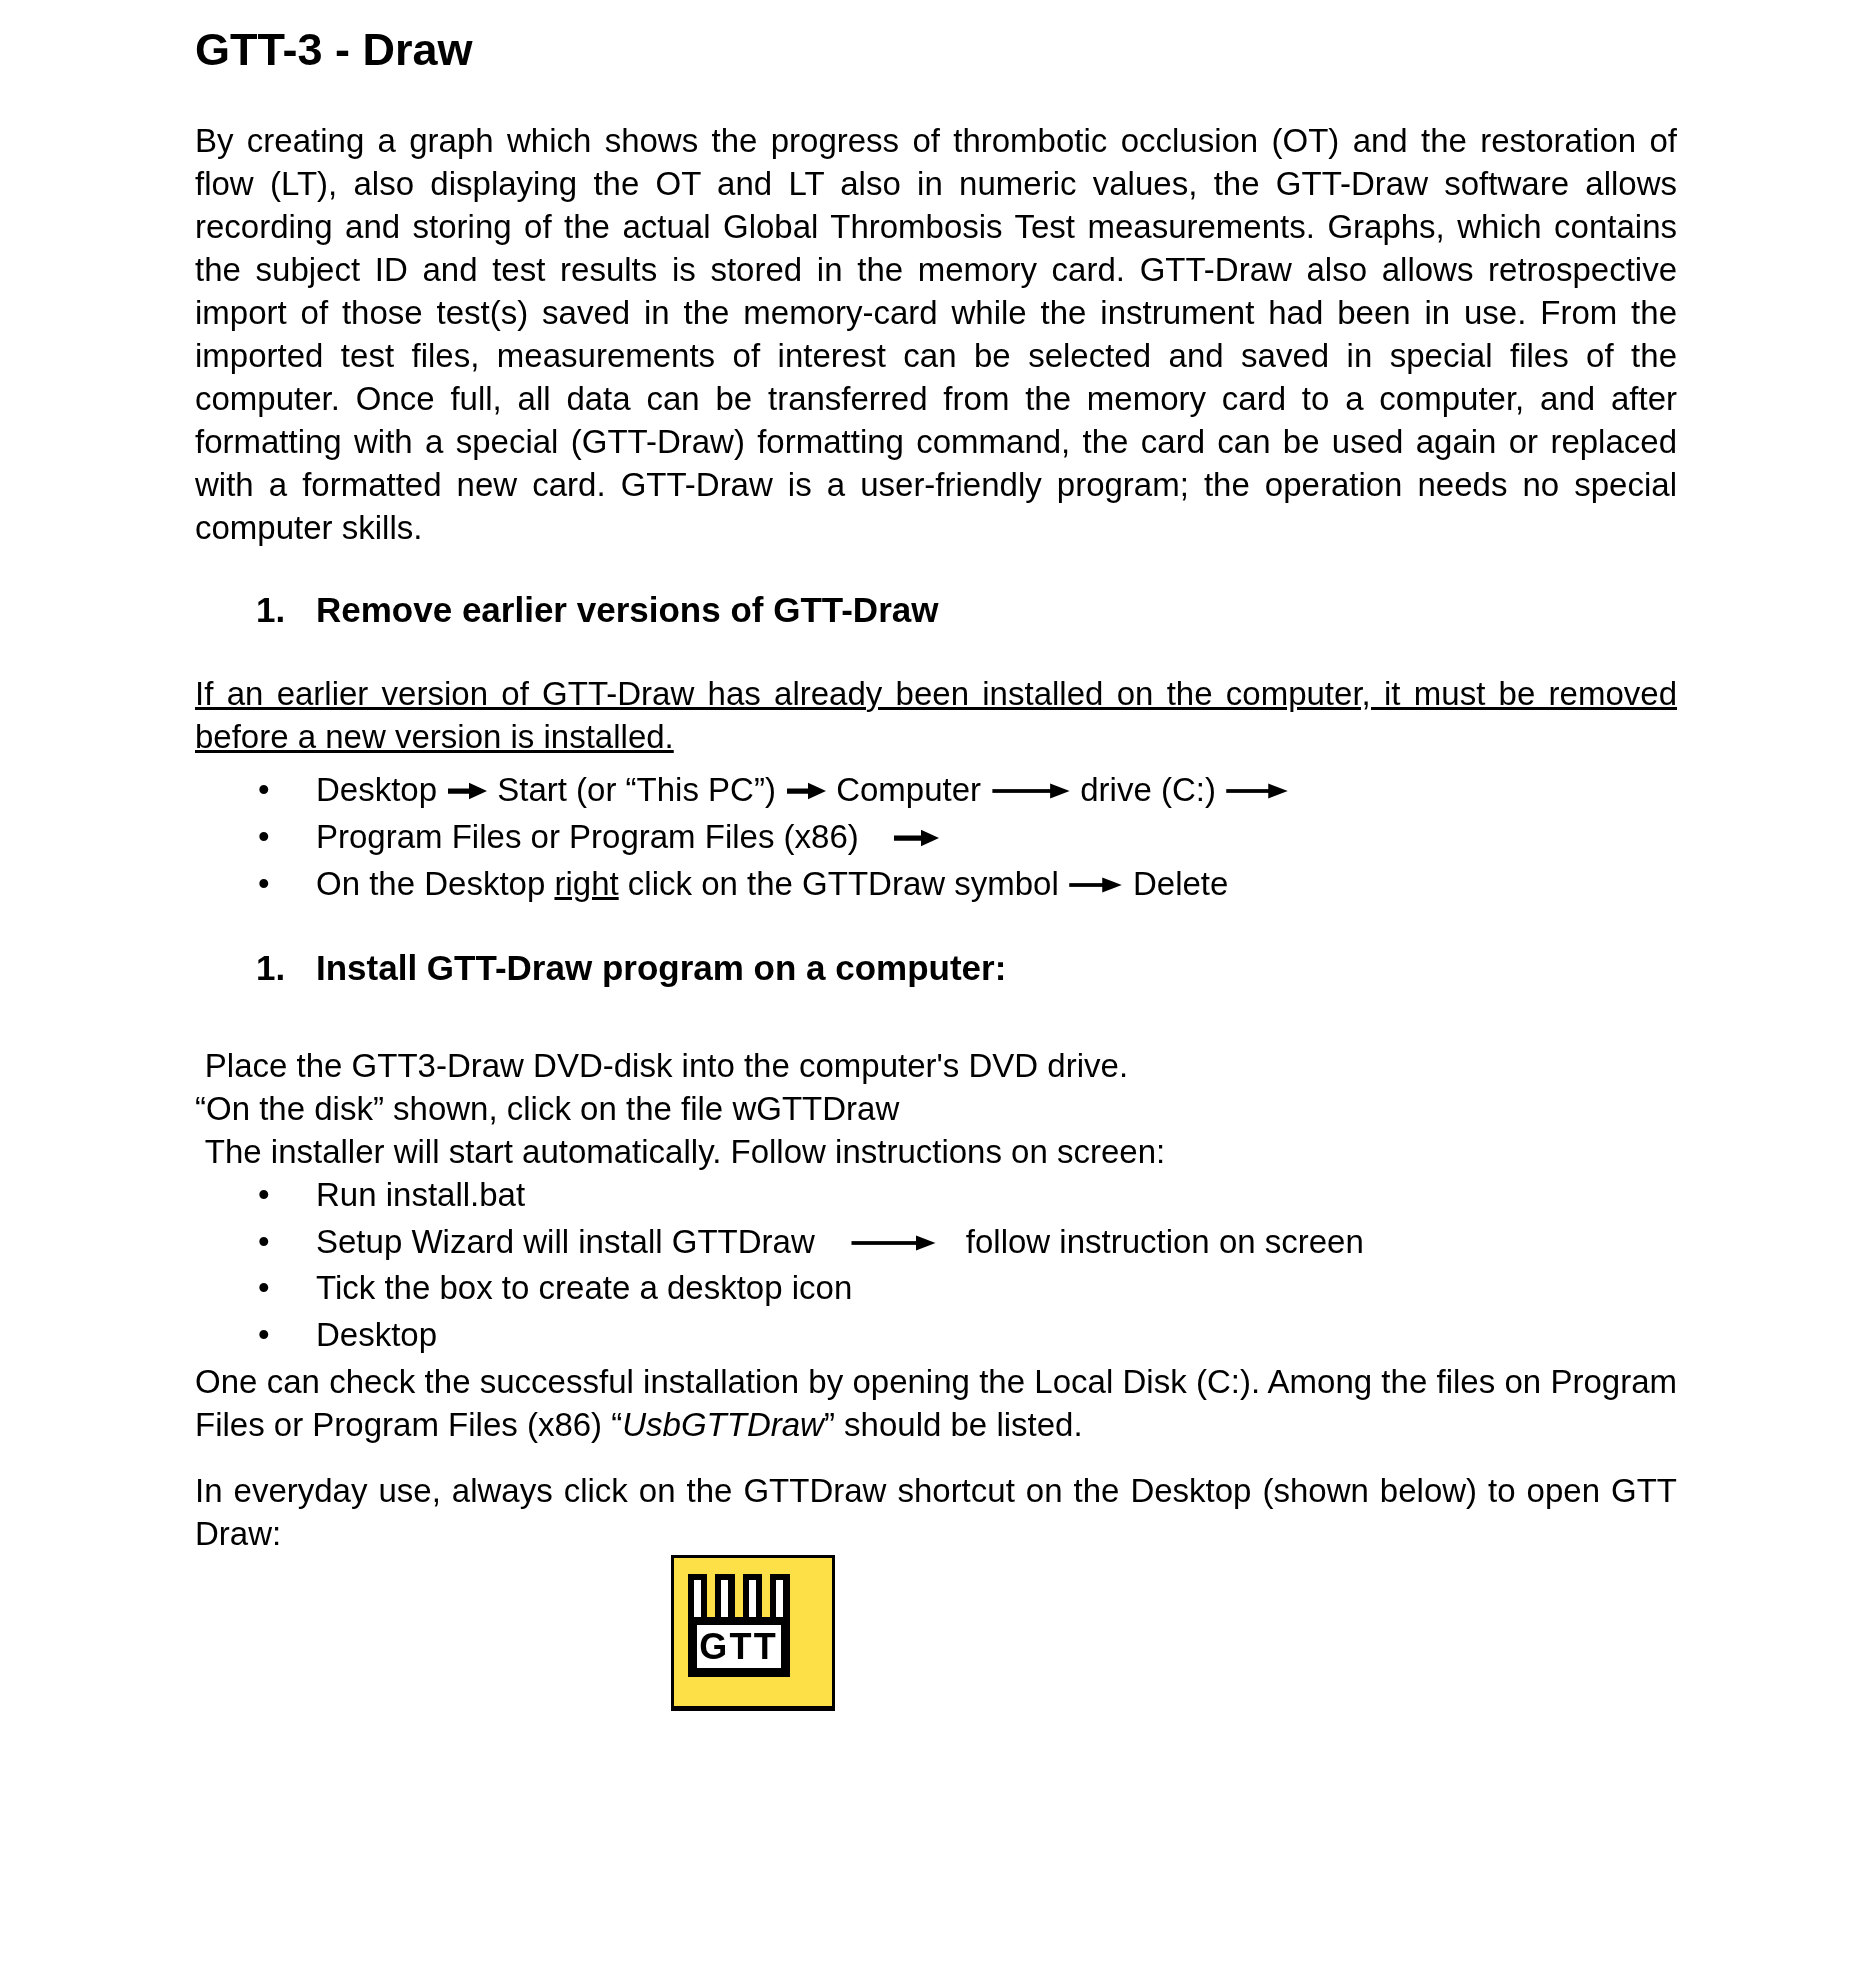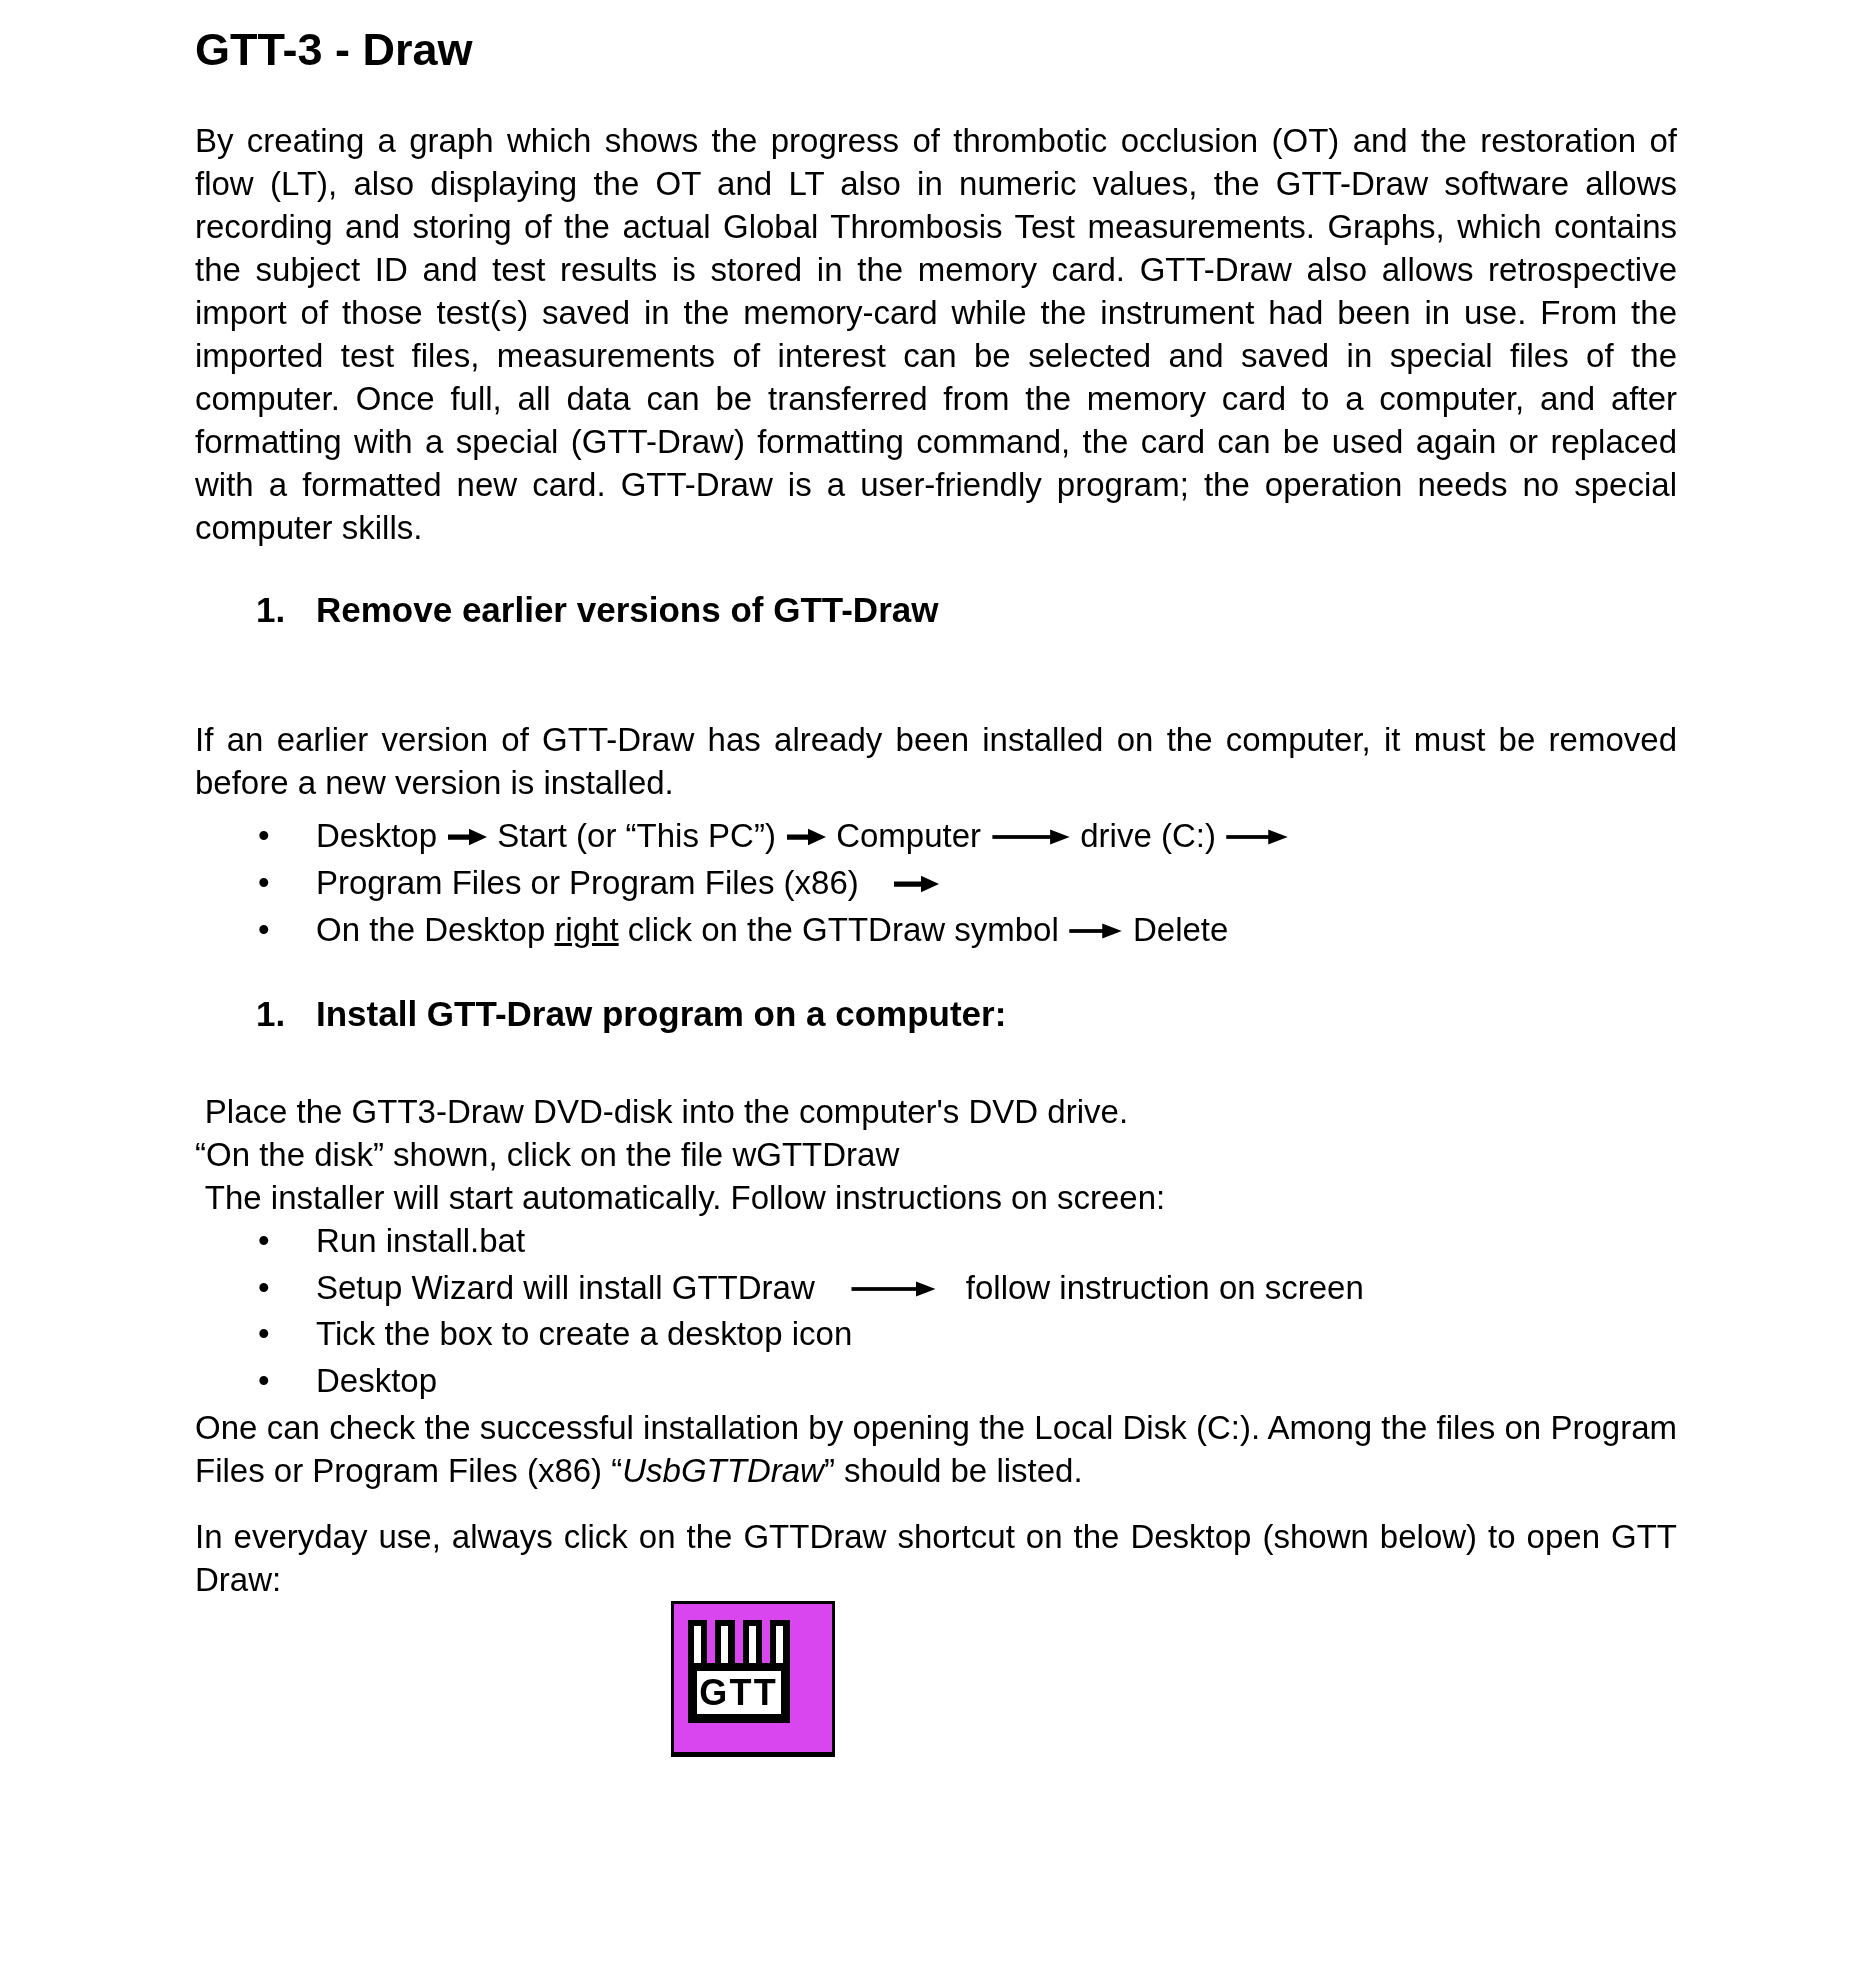--- a/index.html
+++ b/index.html
@@ -12,21 +12,21 @@
     padding:19.6px 196px 0 195px;
     font-family:"Liberation Sans","DejaVu Sans",sans-serif;
     font-size:33px; line-height:43px;
   }
   h1.title { margin:0; font-size:45px; line-height:60px; font-weight:bold; }
   p { margin:0; }
   .just { text-align:justify; }
   .mt-title { margin-top:39px; }
   .mt-68 { margin-top:51px; }
   .mt-51 { margin-top:39px; }
-  .mt-78 { margin-top:87px; }
+  .mt-78 { margin-top:41px;text-decoration:underline; }
   .mt-73 { margin-top:55px; }
   .mt-56 { margin-top:23px; }
   .mt-54 { margin-top:41px; }
   .mt-14 { margin-top:10.6px; }
   .heading { font-weight:bold; font-size:35px; line-height:43px; padding-left:61px; }
   .heading .hnum { display:inline-block; width:60px; }
   .list { }
   .brow { position:relative; padding-left:121px; margin-bottom:3.8px; min-height:43px; }
   .brow::before { content:"•"; position:absolute; left:63px; top:0; }
   .line { padding-left:0; }
@@ -35,21 +35,21 @@
   .fname-serif { font-family:"Liberation Serif","DejaVu Serif",serif; font-weight:bold; font-style:italic; }
   .it { font-style:italic; }
   b { font-weight:bold; }
   .arr { vertical-align:-2.3px; margin:0 10.6px; }
   .arr-x86 { margin-left:35px; }
   .arr-setup { margin:0 30px 0 36px; }
   
   .gtt-icon {
     margin-left:476px; margin-top:0;
     width:130px; height:124px;
-    background:#d946ef;
+    background:#fde047;
     border:3px solid #000;
     border-bottom-width:5.3px;
     padding:16px 14.3px 7.6px 13.6px;
     box-sizing:content-box;
   }
   .gtt-inner { width:102px; height:103px; }
   .comb { display:flex; justify-content:space-between; height:43px; }
   .tooth { width:19.6px; height:43px; background:#000; display:flex; justify-content:center; }
   .slot { width:6.8px; height:37px; margin-top:6px; background:#fff; }
   .gtt-box { width:102px; height:60px; background:#000; box-sizing:border-box; padding:7.6px 9px 9px; }

